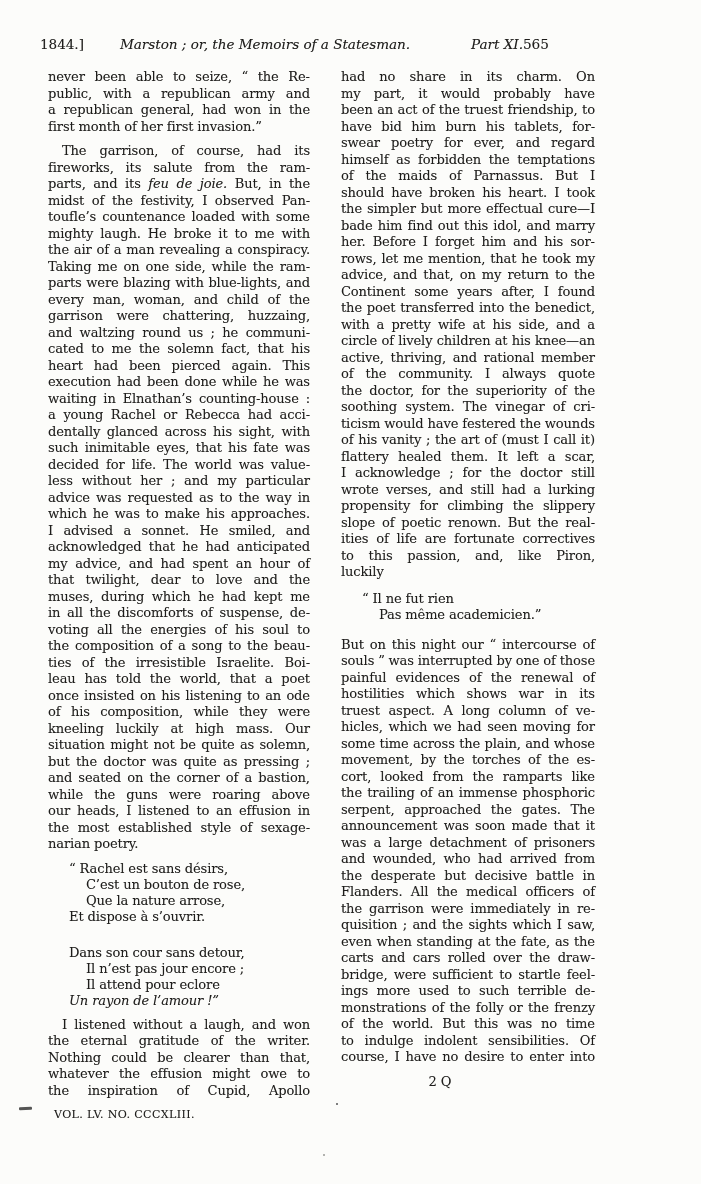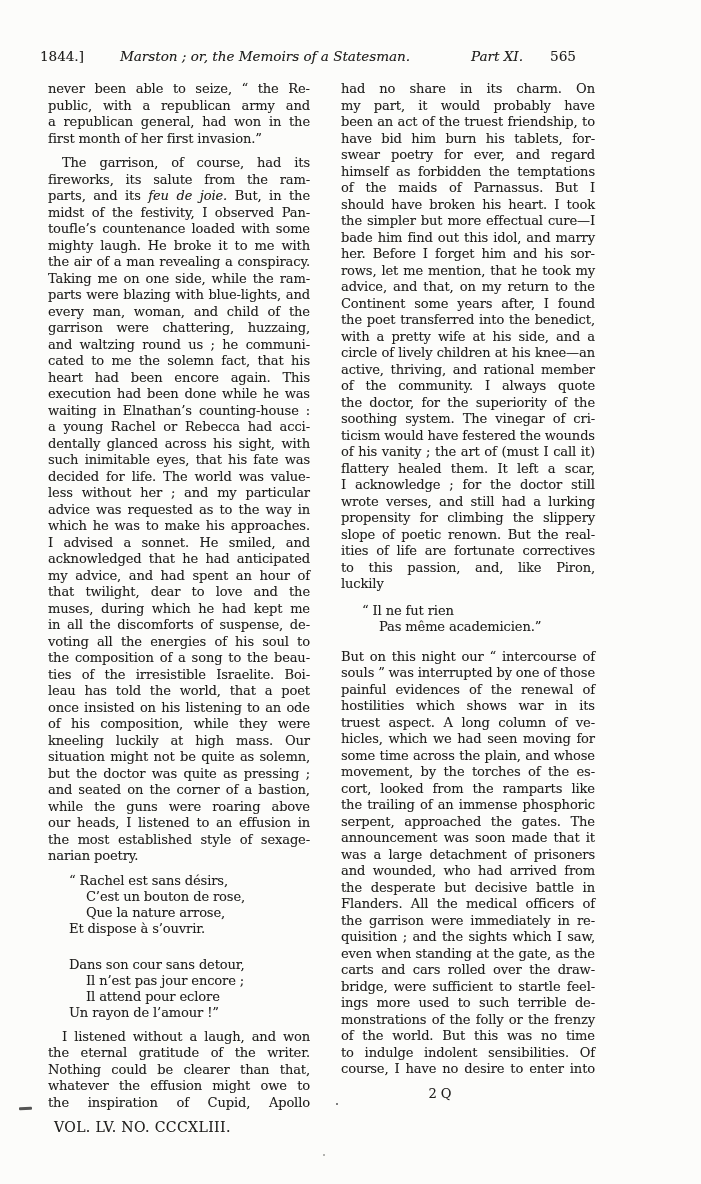--- a/index.html
+++ b/index.html
@@ -4,28 +4,28 @@
 <title>Scanned page</title>
 <style>
   html,body{margin:0;padding:0;}
   body{
     width:701px;height:1184px;
     background:#fcfcfa;
     font-family:"DejaVu Serif", serif;
     color:#1e1d1b;
   }
   .page{position:relative;width:701px;height:1184px;overflow:hidden;}
-  .textblock{position:absolute;left:40px;top:48px;width:563px;}
+  .textblock{position:absolute;left:40px;top:36px;width:563px;}
 
   
   .header{display:flex;align-items:baseline;font-size:13.5px;line-height:17px;
           text-shadow:0.2px 0.2px 0.3px rgba(25,25,25,.35);}
   .hdr-year{width:80px;}
   .hdr-center{flex:1;display:flex;justify-content:space-between;gap:18px;font-style:italic;}
-  .hdr-page{width:80px;text-align:center;}
+  .hdr-page{width:80px;text-align:left;}
 
   
   .columns{display:flex;gap:15px;margin-top:8px;}
   .col{text-shadow:0.2px 0.2px 0.3px rgba(25,25,25,.3);}
   .col-left{width:278px;}
   .col-right{width:270px;}
 
   .line{font-size:13px;line-height:16.5px;height:16.5px;letter-spacing:-0.1px;}
   .line.j{display:flex;justify-content:space-between;}
   .line.j span,.line.j i{white-space:pre;}
@@ -33,21 +33,21 @@
   .line.indent{padding-left:14px;}
 
   .para{margin:8px;}
   .verse{margin-top:8px;}
   .verse .line{line-height:16px;height:16px;}
   .verse + .verse{margin-top:20px;}
   .verse + .para{margin-top:8px;}
   .col-right .verse{margin-top:10px;}
   .col-right .verse + .para{margin-top:14px;}
 
-  .vol-footer{font-size:14px;letter-spacing:0.4px;padding-left:14px;margin-top:1px;}
+  .vol-footer{font-size:11px;letter-spacing:0.4px;padding-left:14px;margin-top:1px;}
   .sig{text-align:center;padding-right:56px;}
 
   
   .artifact-dash{position:absolute;left:19px;top:1107px;width:13px;height:3px;
                  background:#2a2a2a;border-radius:1px;transform:rotate(-3deg);opacity:.8;}
   .speck{position:absolute;width:2px;height:2px;background:#9a9a96;border-radius:50%;}
   .s1{left:336px;top:1103px;background:#555;}
   .s2{left:323px;top:1154px;}
 </style>
 </head>
@@ -210,21 +210,21 @@
               <span>the</span>
               <span>solemn</span>
               <span>fact,</span>
               <span>that</span>
               <span>his</span>
             </div>
             <div class="line j">
               <span>heart</span>
               <span>had</span>
               <span>been</span>
-              <span>encore</span>
+              <span>pierced</span>
               <span>again.</span>
               <span>This</span>
             </div>
             <div class="line j">
               <span>execution</span>
               <span>had</span>
               <span>been</span>
               <span>done</span>
               <span>while</span>
               <span>he</span>
@@ -477,21 +477,21 @@
           <div class="verse">
             <div class="line plain" style="padding-left: 29px;">“ Rachel est sans désirs,</div>
             <div class="line plain" style="padding-left: 46px;">C’est un bouton de rose,</div>
             <div class="line plain" style="padding-left: 46px;">Que la nature arrose,</div>
             <div class="line plain" style="padding-left: 29px;">Et dispose à s’ouvrir.</div>
           </div>
           <div class="verse">
             <div class="line plain" style="padding-left: 29px;">Dans son cour sans detour,</div>
             <div class="line plain" style="padding-left: 46px;">Il n’est pas jour encore ;</div>
             <div class="line plain" style="padding-left: 46px;">Il attend pour eclore</div>
-            <div class="line plain" style="padding-left: 29px;">Un rayon de l’amour !”</div>
+            <div class="line plain" style="padding-left: 29px; font-style: italic;">Un rayon de l’amour !”</div>
           </div>
           <div class="para">
             <div class="line j indent">
               <span>I</span>
               <span>listened</span>
               <span>without</span>
               <span>a</span>
               <span>laugh,</span>
               <span>and</span>
               <span>won</span>
@@ -956,21 +956,21 @@
               <span>which</span>
               <span>I</span>
               <span>saw,</span>
             </div>
             <div class="line j">
               <span>even</span>
               <span>when</span>
               <span>standing</span>
               <span>at</span>
               <span>the</span>
-              <span>gate,</span>
+              <span>fate,</span>
               <span>as</span>
               <span>the</span>
             </div>
             <div class="line j">
               <span>carts</span>
               <span>and</span>
               <span>cars</span>
               <span>rolled</span>
               <span>over</span>
               <span>the</span>

